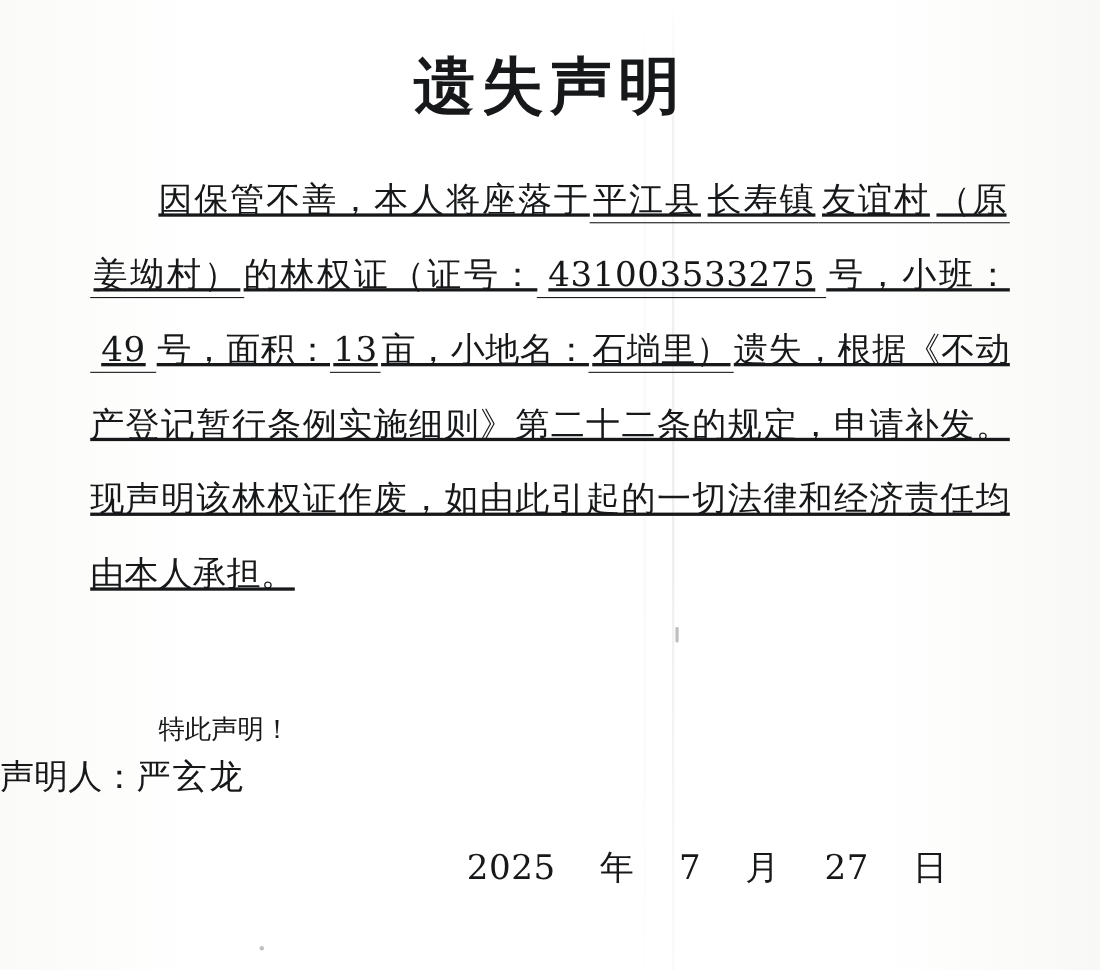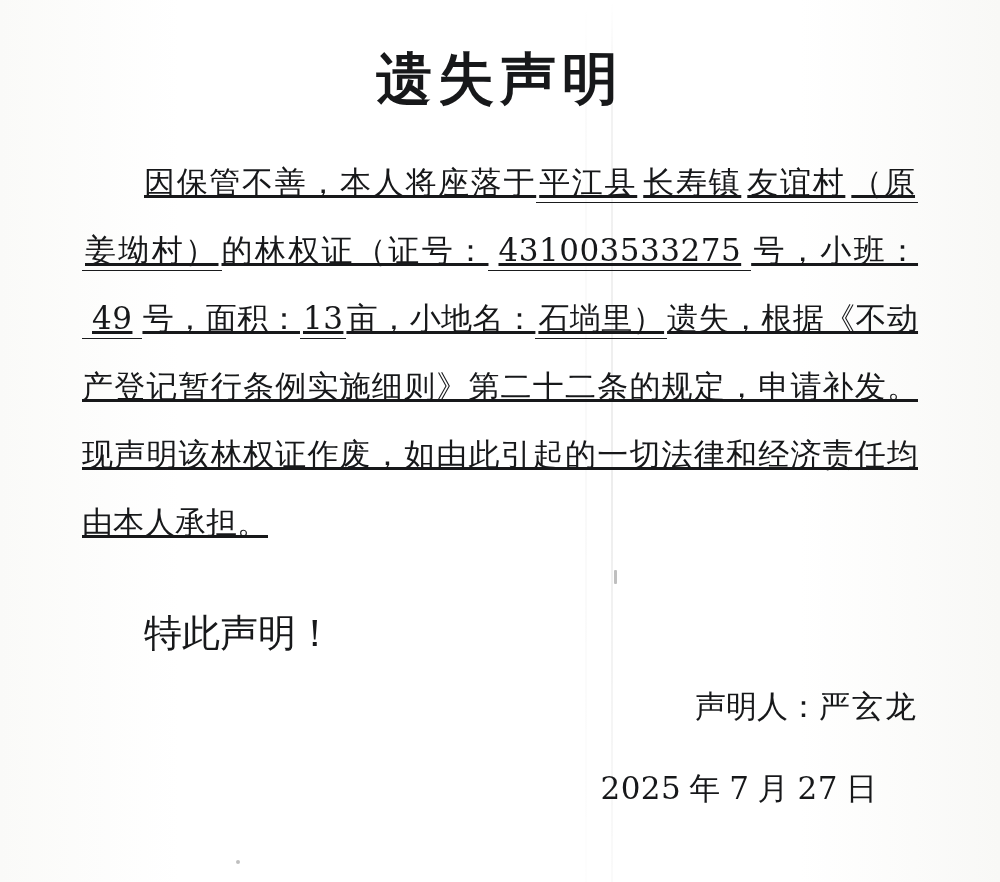--- a/index.html
+++ b/index.html
@@ -75,50 +75,49 @@
     padding: 0 10px 2px 10px;
     white-space: nowrap;
   }
   .num {
     font-family: "DejaVu Serif", "Liberation Serif", serif;
     letter-spacing: 0.5px;
   }
 
   .decl-note {
     position: absolute;
-    top: 608px;
+    top: 638px;
     left: 82px;
     width: 836px;
-    font-size: 38px;
+    font-size: 24px;
     line-height: 50px;
     text-indent: 62px;
   }
 
   .signature {
     position: absolute;
     top: 678px;
     left: 0;
     width: 918px;
-    text-align: right;
     font-size: 31px;
     line-height: 56px;
   }
   .sign-name {
     letter-spacing: 2px;
   }
   .date-line {
     position: absolute;
     top: 768px;
     left: 0;
     width: 882px;
     text-align: right;
     font-size: 31px;
     letter-spacing: 1px;
   }
-  .date-line span { margin: 0 4px; }
+  .date-line span { margin: 0 20px; }
 
   .speck {
     position: absolute;
     background: rgba(0,0,0,0.25);
     border-radius: 50%;
   }
 </style>
 </head>
 <body>
 

